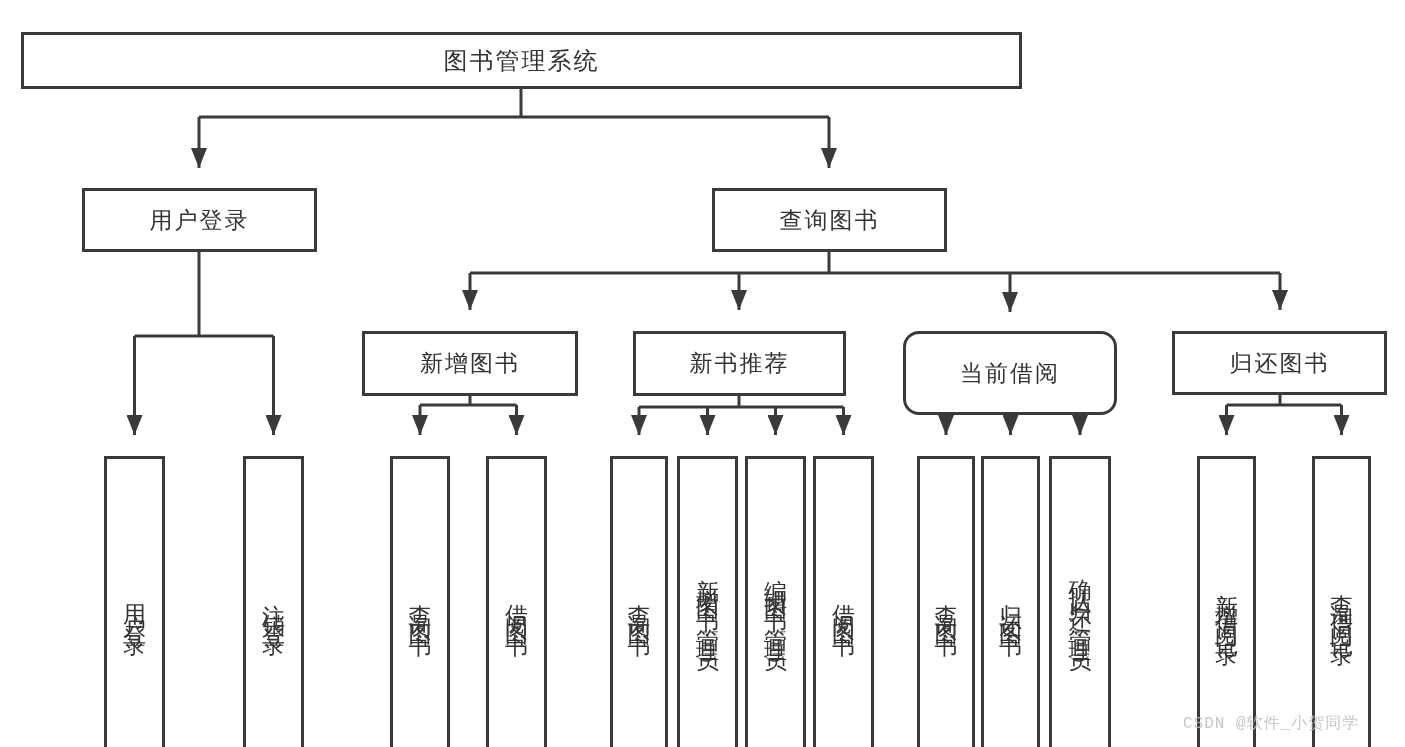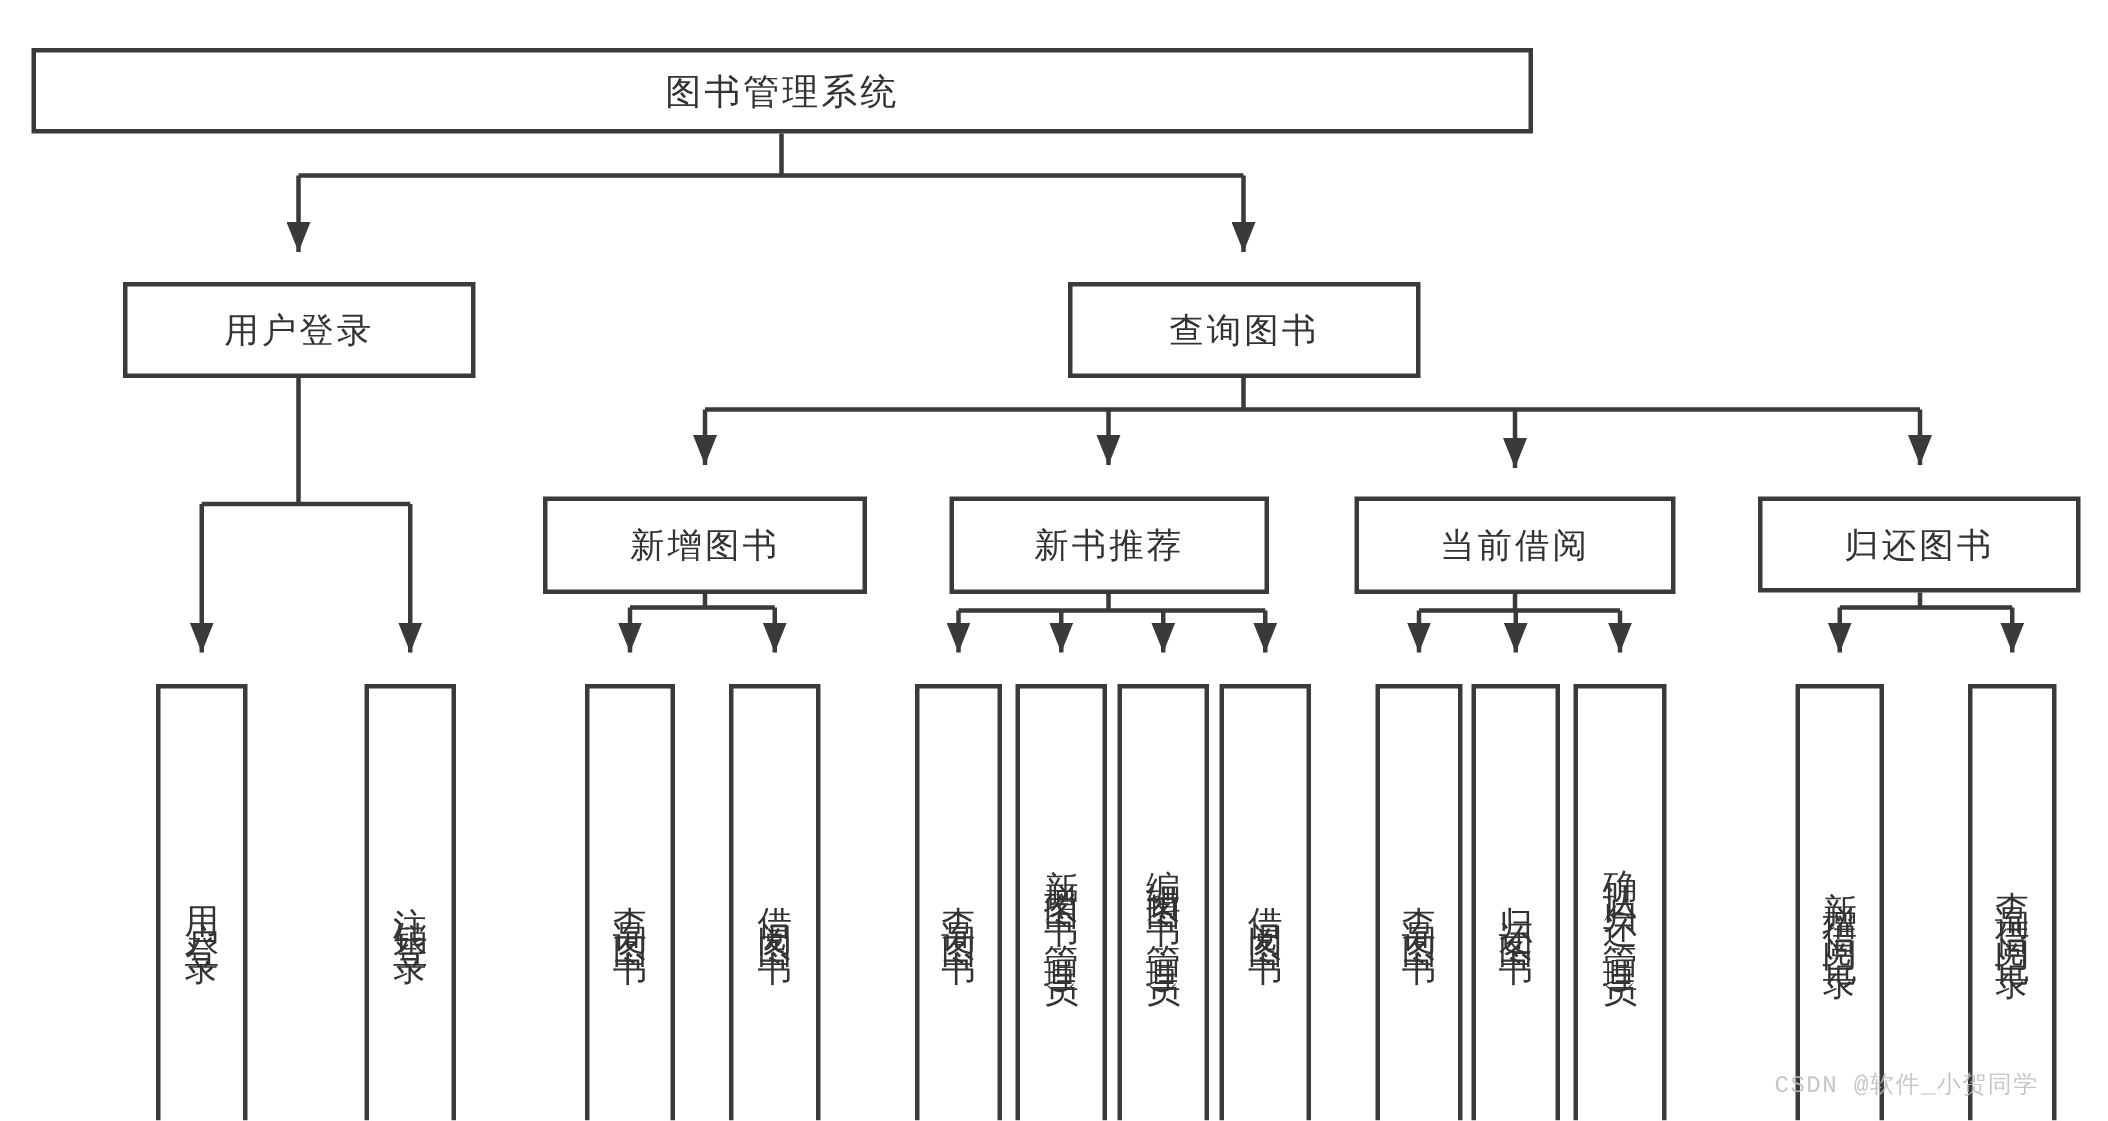--- a/index.html
+++ b/index.html
@@ -118,21 +118,21 @@
     </g>
   </svg>
 
   <div class="node root h" style="left:21px; top:13px; width:1001px; height:57px;">图书管理系统</div>
 
   <div class="node h" style="left:82px; top:169px; width:235px; height:64px;">用户登录</div>
   <div class="node h" style="left:712px; top:169px; width:235px; height:64px;">查询图书</div>
 
   <div class="node h" style="left:362px; top:312px; width:216px; height:65px;">新增图书</div>
   <div class="node h" style="left:633px; top:312px; width:213px; height:65px;">新书推荐</div>
-  <div class="node h" style="left:903px; top:312px; width:214px; height:65px;">当前借阅</div>
+  <div class="node h" style="left:903px; top:312px; width:214px; height:84px;border-radius:16px;">当前借阅</div>
   <div class="node h" style="left:1172px; top:312px; width:215px; height:64px;">归还图书</div>
 
   <div class="node leaf" style="left:104px; top:437px; width:61px; height:299px;">
     <span>用户登录</span>
   </div>
   <div class="node leaf" style="left:243px; top:437px; width:61px; height:299px;">
     <span>注销登录</span>
   </div>
   <div class="node leaf" style="left:390px; top:437px; width:60px; height:299px;">
     <span>查询图书</span>

